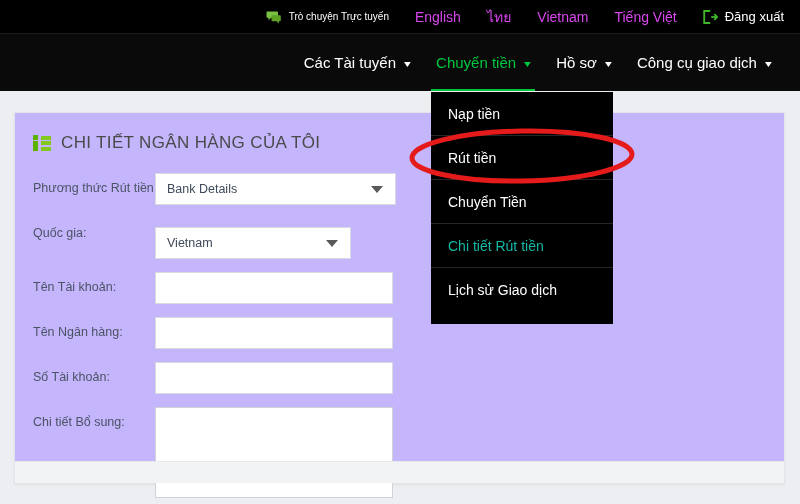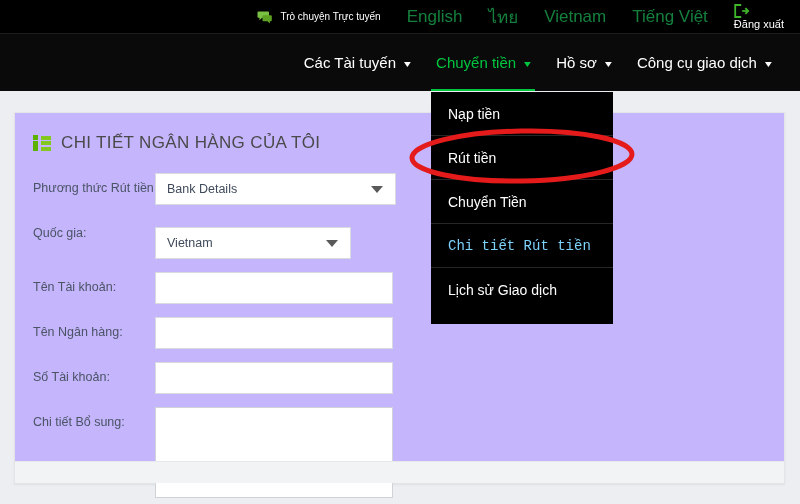--- a/index.html
+++ b/index.html
@@ -17,26 +17,26 @@
     background: #000; display: flex; align-items: center;
     justify-content: flex-end; padding-right: 16px;
   }
   .topbar-inner { display: flex; align-items: center; }
   .chat-link {
     display: flex; align-items: center; color: #fff;
     font-size: 10px; margin-right: 26px; cursor: pointer; white-space: nowrap;
   }
   .chat-icon { width: 16px; height: 14px; margin-right: 7px; flex: none; position: relative; }
   .lang-link {
-    color: #15803d; font-size: 17px; margin-right: 26px;
+    color: #d946ef; font-size: 14px; margin-right: 26px;
     cursor: pointer; white-space: nowrap;
   }
   .logout-link {
-    display: flex; color: #fff;
-    font-size: 11px; cursor: pointer; white-space: nowrap; flex-direction: column;
+    display: flex; align-items: center; color: #fff;
+    font-size: 13px; cursor: pointer; white-space: nowrap;
   }
   .logout-icon { width: 15px; height: 14px; margin-right: 7px; flex: none; }
 
   
   .mainnav {
     position: absolute; left: 0; top: 33px; width: 800px; height: 58px;
     background: #0a0a0a; border-top: 1px solid #1d1d1d;
     display: flex; align-items: center; justify-content: flex-end;
     padding-right: 16px;
   }
@@ -59,21 +59,21 @@
   .dropdown {
     position: absolute; left: 431px; top: 92px; width: 182px;
     background: #000; z-index: 40; padding-bottom: 12px;
   }
   .dd-item {
     height: 44px; display: flex; align-items: center;
     padding-left: 17px; color: #fff; font-size: 14px;
     border-bottom: 1px solid #262626; cursor: pointer; white-space: nowrap;
   }
   .dd-item:last-child { border-bottom: none; }
-  .dd-item.current { color: #7dd3fc; font-family: Liberation Mono, monospace; }
+  .dd-item.current { color: #14b8a6; }
 
   
   .page { position: absolute; left: 0; top: 91px; width: 800px; height: 413px; background: #eceef1; }
   .card {
     position: absolute; left: 14px; top: 21px; width: 771px; height: 372px;
     background: #c4b5fd; border: 1px solid #e2e4e7;
     box-shadow: 0 1px 2px rgba(0,0,0,0.06);
   }
   .card-title {
     display: flex; align-items: center;

